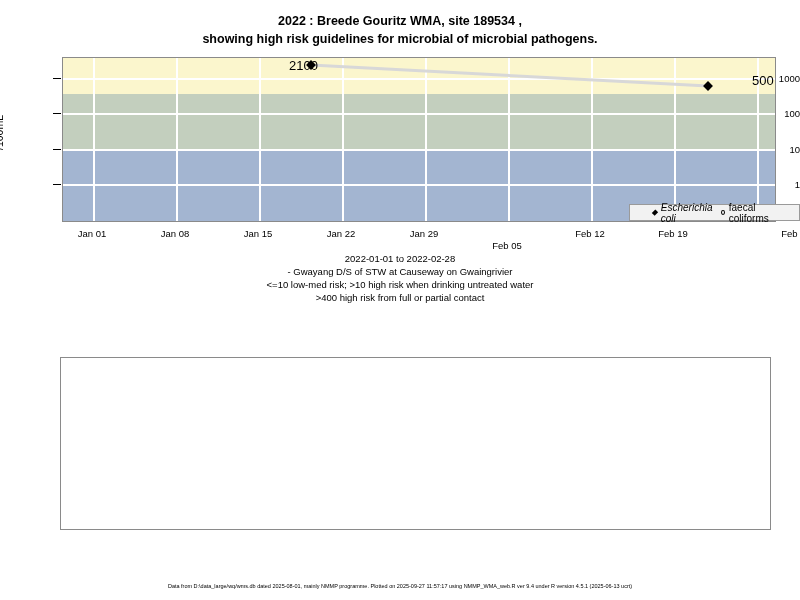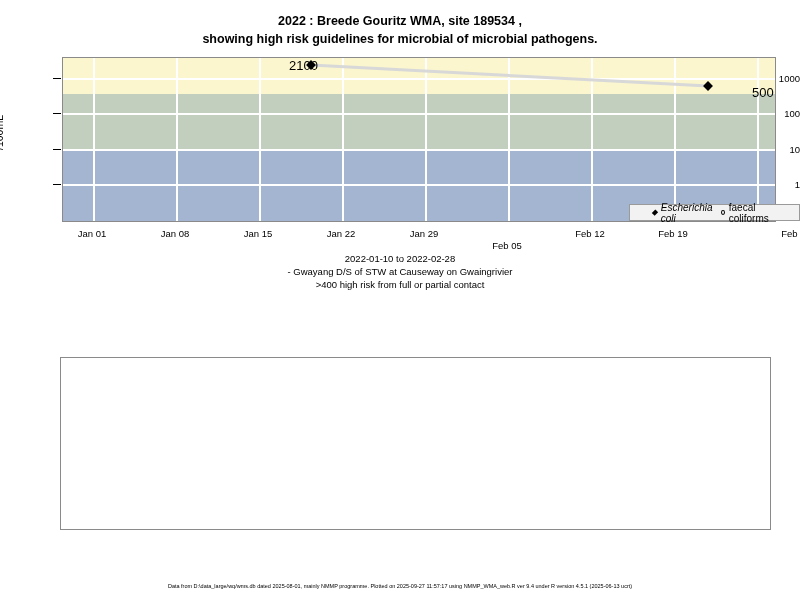--- a/index.html
+++ b/index.html
@@ -127,21 +127,21 @@
   <line x1="249" y1="8" x2="646" y2="29" stroke="#d8d8d8" stroke-width="3"></line>
 </svg>
 
 <div>
   <div class="pt-diamond" style="left:311px;top:65px;"></div>
   <div class="pt-label" style="left:289px;top:65px;">2100</div>
 </div>
 
 <div>
   <div class="pt-diamond" style="left:708px;top:86px;"></div>
-  <div class="pt-label" style="left:716px;top:92px;padding-left:36px;">500</div>
+  <div class="pt-label" style="left:716px;top:80px;padding-left:36px;">500</div>
 </div>
 
 <div id="chart-legend">
   <div class="lg-item">
     <span class="lg-diamond"></span>
     <span class="lg-ital">Escherichia coli</span>
   </div>
   <div class="lg-item">
     <span class="lg-circle"></span>
     <span>faecal coliforms</span>
@@ -154,20 +154,21 @@
   <div class="xtick-label" style="left:258px;">Jan 15</div>
   <div class="xtick-label" style="left:341px;">Jan 22</div>
   <div class="xtick-label" style="left:424px;">Jan 29</div>
   <div class="xtick-label" style="left:507px;margin-top:12px;">Feb 05</div>
   <div class="xtick-label" style="left:590px;">Feb 12</div>
   <div class="xtick-label" style="left:673px;">Feb 19</div>
   <div class="xtick-label" style="left:796px;">Feb 26</div>
 </div>
 
 <div id="subtitle">
-  <div>2022-01-10 to 2022-02-28</div>
+  <div>2022-01-01 to 2022-02-28</div>
   <div>- Gwayang D/S of STW at Causeway on Gwaingrivier</div>
+  <div>&lt;=10 low-med risk; &gt;10 high risk when drinking untreated water</div>
   <div>&gt;400 high risk from full or partial contact</div>
 </div>
 
 <div id="lower-panel"></div>
 
 <div id="footer-note">Data from D:\data_large/wq/wms.db dated 2025-08-01, mainly NMMP programme. Plotted on 2025-09-27 11:57:17 using NMMP_WMA_web.R ver 9.4 under R version 4.5.1 (2025-06-13 ucrt)</div>
 
 </body></html>

